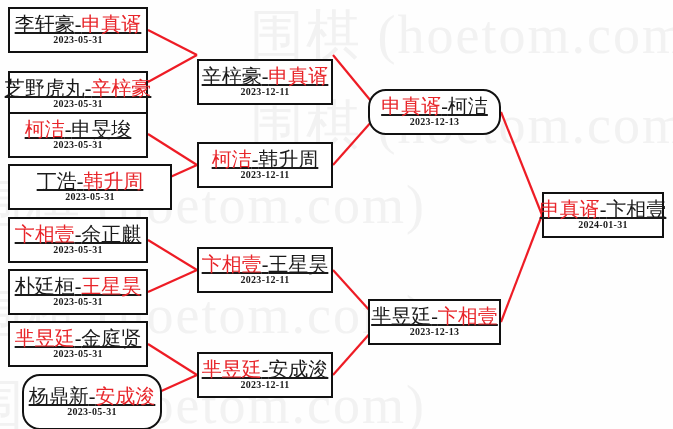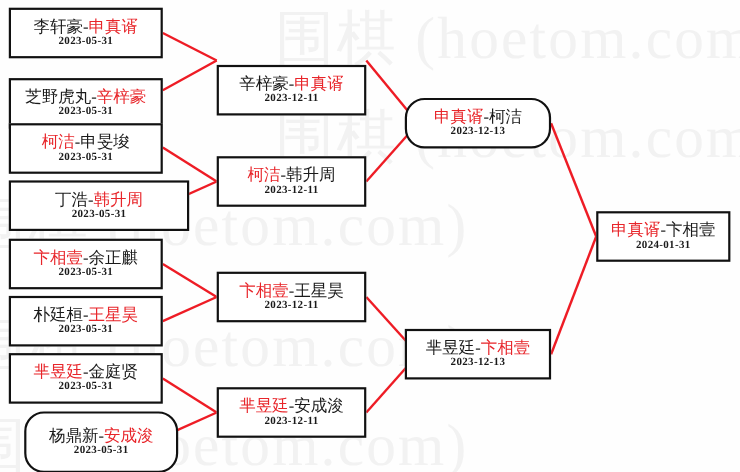--- a/index.html
+++ b/index.html
@@ -45,24 +45,25 @@
     background:#ffffff;
     border:2px solid #111111;
     z-index:2;
     display:flex;
     flex-direction:column;
     align-items:center;
     justify-content:center;
     line-height:1.08;
   }
   .players{
-    font-size:15px;
+    font-size:20px;
     white-space:nowrap;
     letter-spacing:0px;
     color:#1a1a1a;
+    text-decoration:underline;
   }
   .date{
     font-size:10px;
     white-space:nowrap;
     color:#1a1a1a;
     font-family:"Liberation Serif","DejaVu Serif",serif;
     letter-spacing:0.3px;
     font-weight:bold;
   }
   .w{color:#e8252a;}

